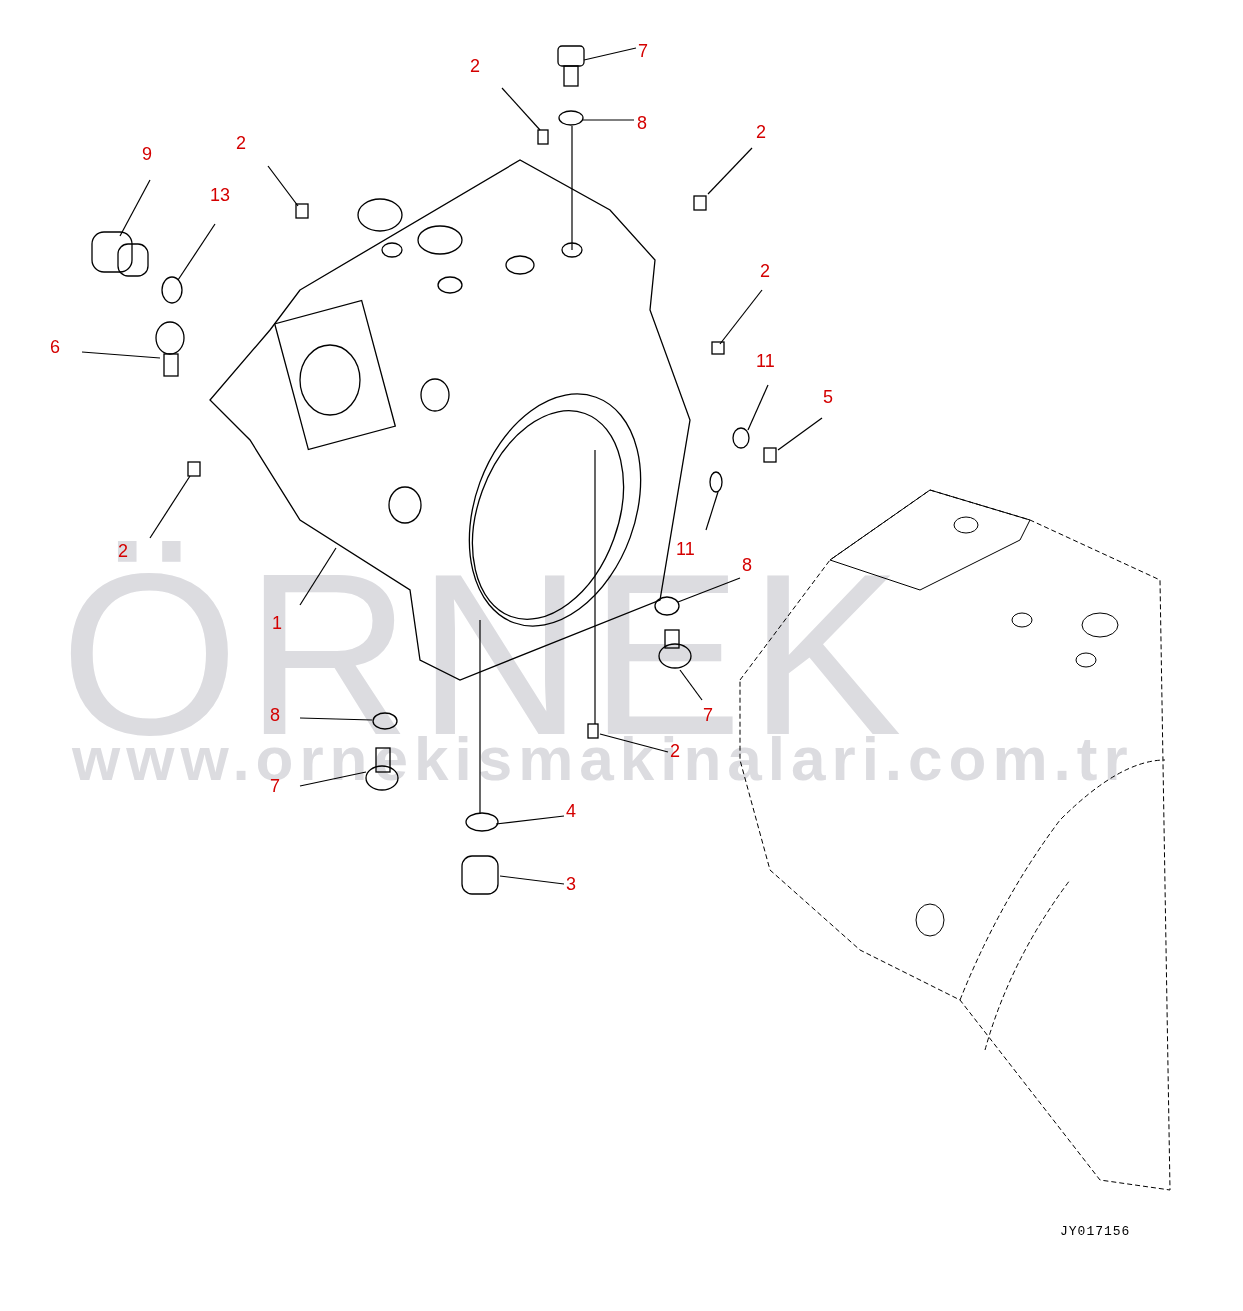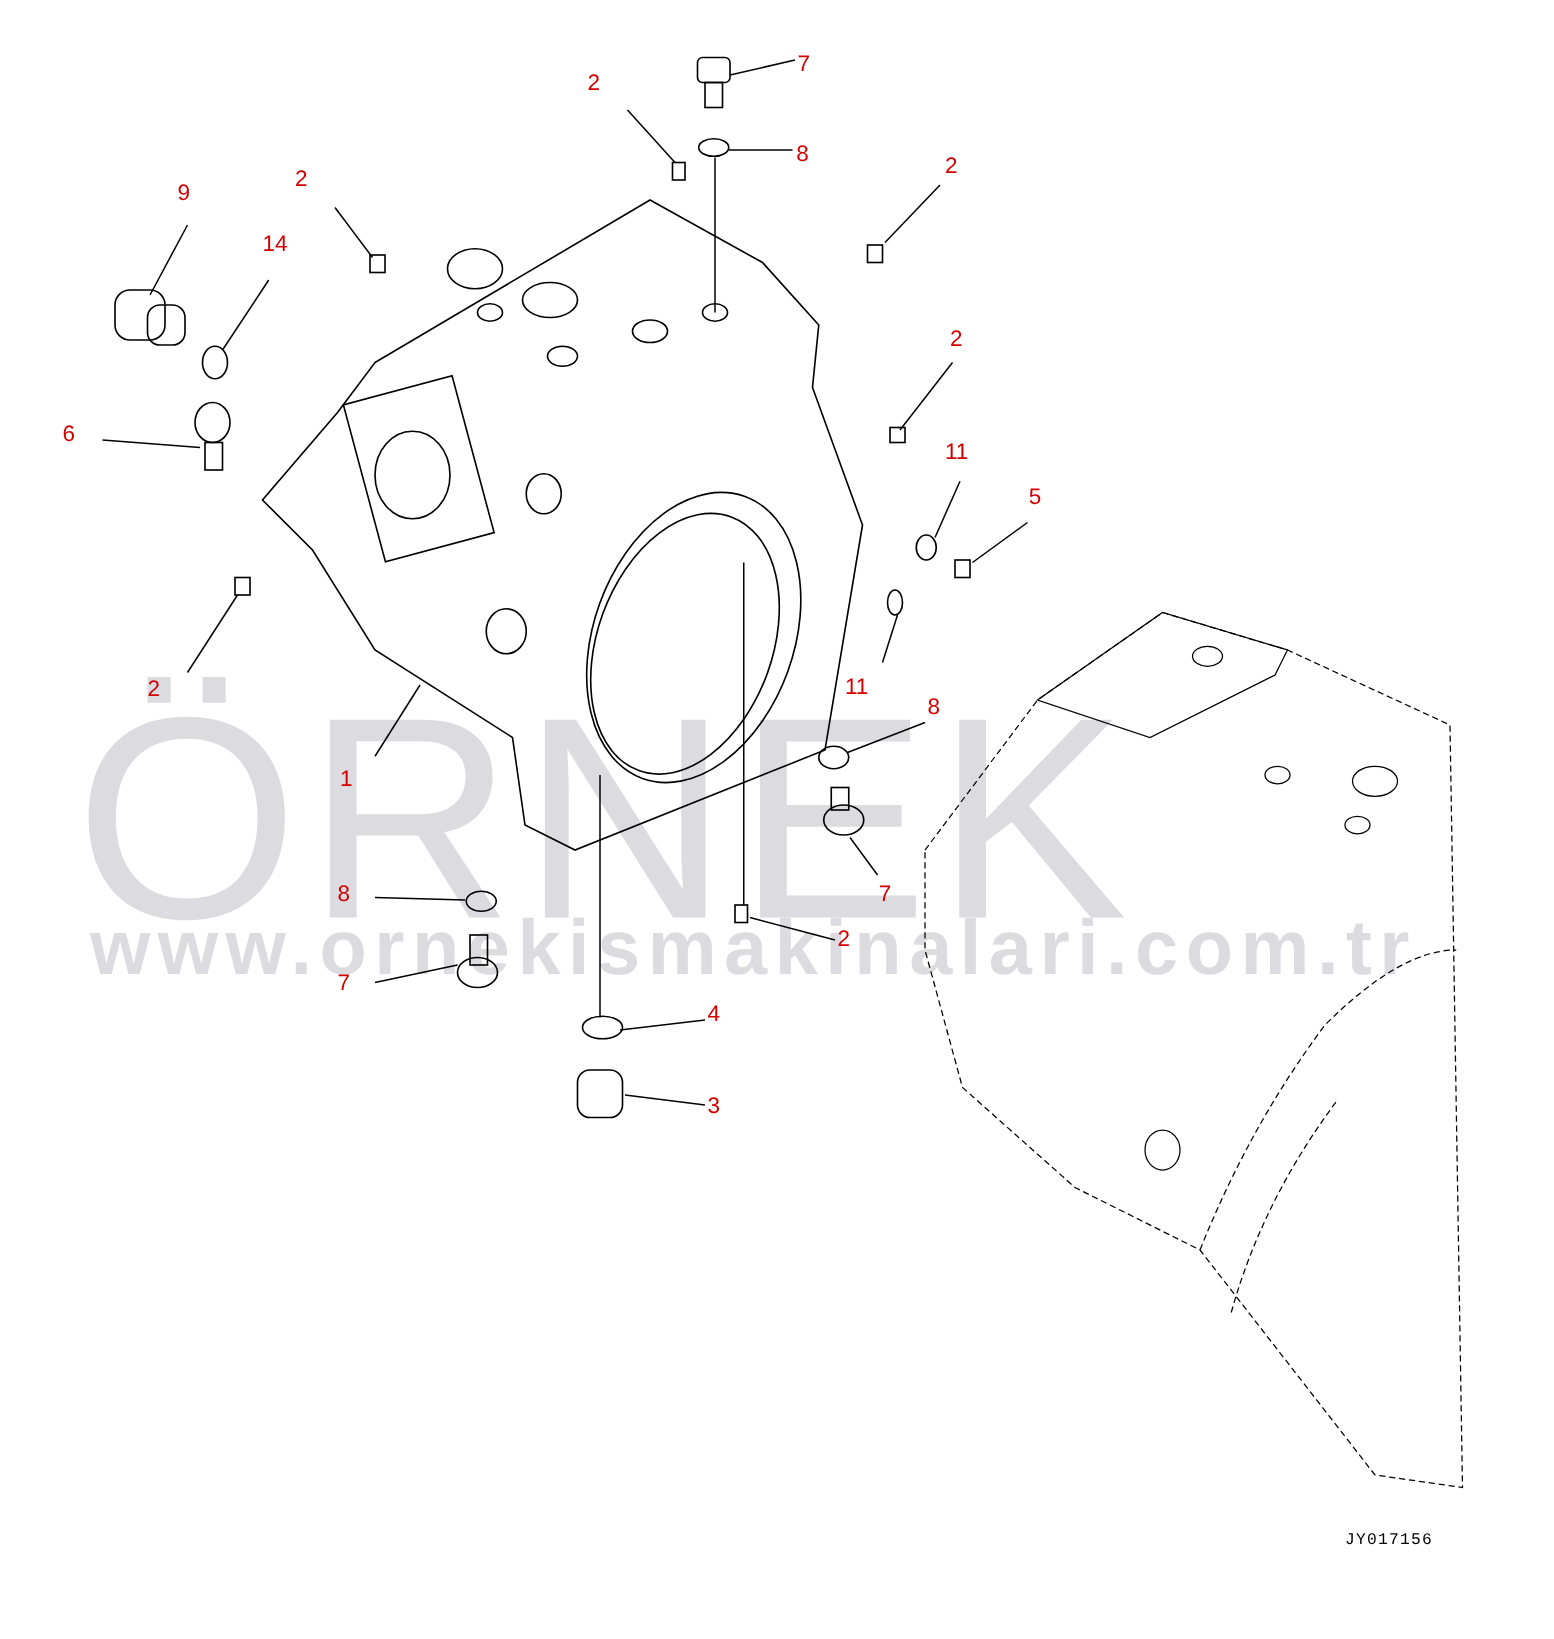--- a/index.html
+++ b/index.html
@@ -1,21 +1,21 @@
 <!DOCTYPE html>
 <html><head>
 <meta charset="utf-8">
 <style>
   html,body{margin:0;padding:0;background:#fff;}
   #canvas{position:relative;width:1243px;height:1311px;background:#fff;overflow:hidden;font-family:"Liberation Sans",sans-serif;}
   svg{position:absolute;left:0;top:0;}
   .wm-big{position:absolute;left:60px;top:540px;font-size:230px;font-weight:normal;color:#dcdce0;letter-spacing:6px;line-height:1;font-family:"Liberation Sans",sans-serif;}
   .wm-url{position:absolute;left:72px;top:728px;font-size:62px;font-weight:bold;color:#dcdce0;letter-spacing:6px;line-height:1;font-family:"Liberation Sans",sans-serif;}
   .callout{position:absolute;color:#d40000;font-size:18px;line-height:1;font-family:"Liberation Sans",sans-serif;}
-  .code{position:absolute;left:1060px;top:1224px;font-size:13px;font-family:"Liberation Mono",monospace;color:#000;letter-spacing:1px;margin-left:16px;}
+  .code{position:absolute;left:1060px;top:1224px;font-size:13px;font-family:"Liberation Mono",monospace;color:#000;letter-spacing:1px;}
 </style>
 </head>
 <body>
 
 <div id="canvas">
   <div class="wm-big">ÖRNEK</div>
   <div class="wm-url">www.ornekismakinalari.com.tr</div>
 
   <svg width="1243" height="1311" fill="none" stroke="#000" stroke-width="1.3">
 
@@ -102,21 +102,21 @@
       <line x1="480" y1="620" x2="480" y2="814"></line>
     </g>
   </svg>
 
   <div class="callout" style="left:638px;top:42px">7</div>
   <div class="callout" style="left:470px;top:57px">2</div>
   <div class="callout" style="left:637px;top:114px">8</div>
   <div class="callout" style="left:756px;top:123px">2</div>
   <div class="callout" style="left:236px;top:134px">2</div>
   <div class="callout" style="left:142px;top:145px">9</div>
-  <div class="callout" style="left:210px;top:186px">14</div>
+  <div class="callout" style="left:210px;top:186px">13</div>
   <div class="callout" style="left:760px;top:262px">2</div>
   <div class="callout" style="left:50px;top:338px">6</div>
   <div class="callout" style="left:756px;top:352px">11</div>
   <div class="callout" style="left:823px;top:388px">5</div>
   <div class="callout" style="left:118px;top:542px">2</div>
   <div class="callout" style="left:676px;top:540px">11</div>
   <div class="callout" style="left:742px;top:556px">8</div>
   <div class="callout" style="left:272px;top:614px">1</div>
   <div class="callout" style="left:703px;top:706px">7</div>
   <div class="callout" style="left:270px;top:706px">8</div>

